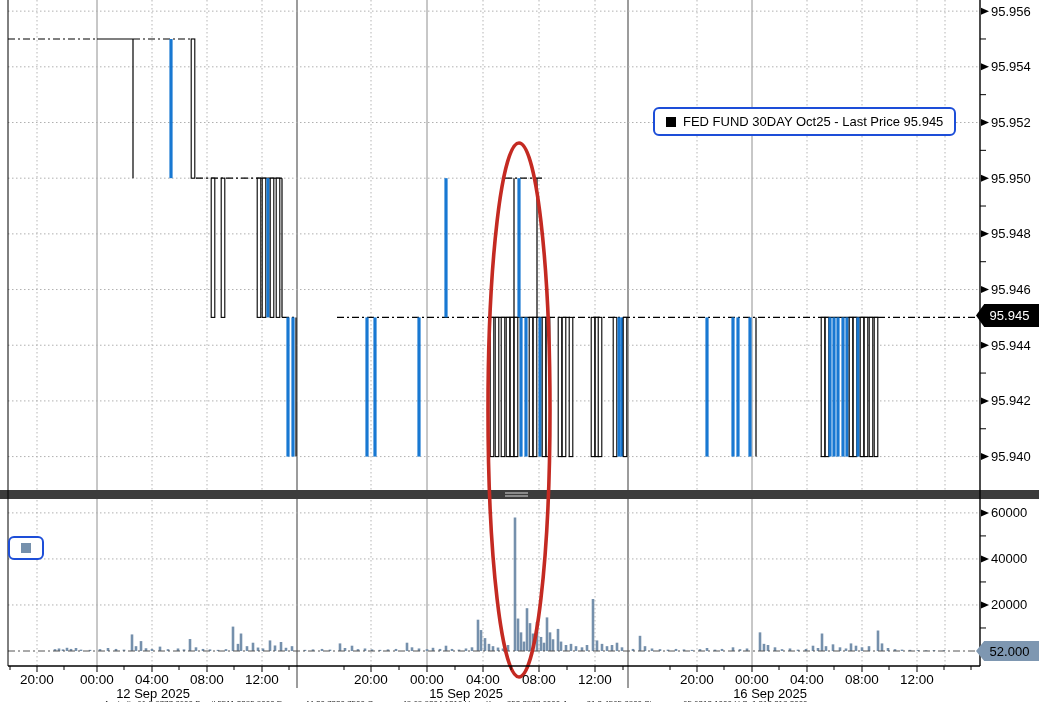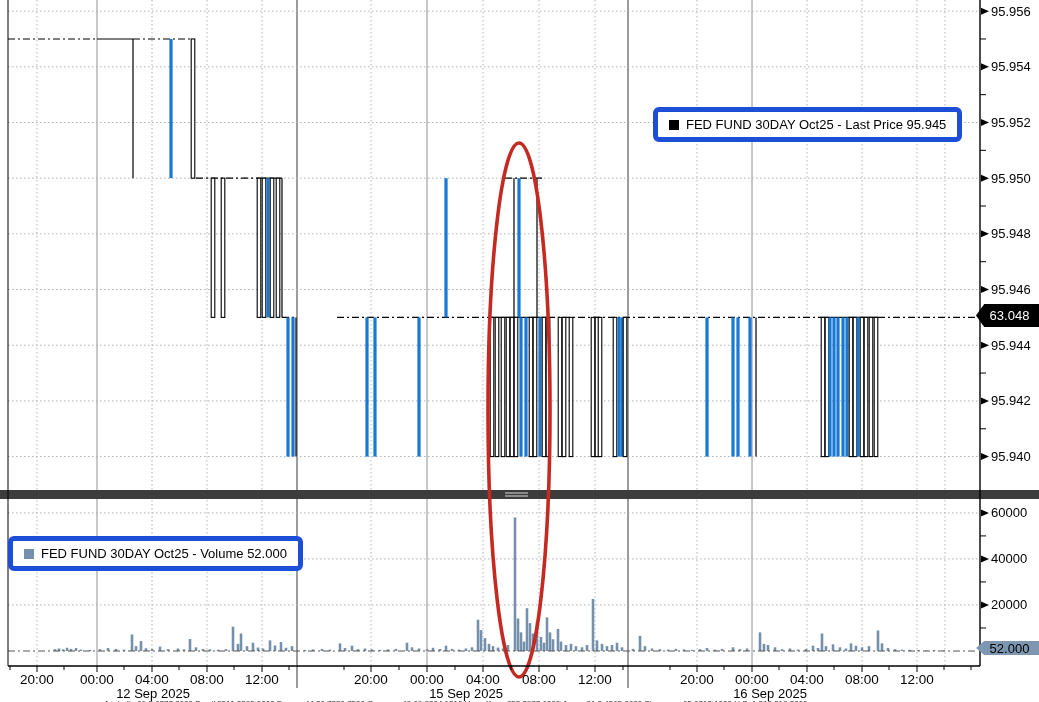--- a/index.html
+++ b/index.html
@@ -1,29 +1,29 @@
 <!DOCTYPE html>
 <html><head>
 <meta charset="utf-8">
 <style>
   html,body{margin:0;padding:0;background:#fff;}
   .screen{position:relative;width:1039px;height:702px;background:#3b82f6;overflow:hidden;
           font-family:"Liberation Sans",sans-serif;}
   #chart-svg{position:absolute;left:0;top:0;}
   .legend{position:absolute;display:flex;align-items:center;gap:7px;background:#fff;
-          border:5px solid #1d4ed8;border-radius:6px;padding:5px 11px;font-size:13px;color:#000;
+          border:2px solid #1d4ed8;border-radius:6px;padding:5px 11px;font-size:13px;color:#000;
           white-space:nowrap;}
   .legend .swatch{display:inline-block;width:10px;height:10px;}
   .price-legend{left:653px;top:107px;}
   .volume-legend{left:8px;top:536px;}
   .axis-badge{position:absolute;left:976px;width:63px;font-size:13px;
           clip-path:polygon(0 50%,13% 0,100% 0,100% 100%,13% 100%);
           display:flex;align-items:center;justify-content:center;padding-left:4px;box-sizing:border-box;}
   .price-badge{top:304px;height:23px;background:#000;color:#fff;}
-  .volume-badge{top:641px;height:14px;background:#7e97b1;color:#000;}
+  .volume-badge{top:641px;height:20px;background:#7e97b1;color:#000;}
   .footer{position:absolute;left:104px;top:699px;width:935px;height:3px;overflow:hidden;
           font-size:8px;color:#222;white-space:nowrap;}
 </style>
 </head>
 <body>
 
 <div class="screen">
 
   <svg id="chart-svg" width="1039" height="702" viewBox="0 0 1039 702">
       <rect x="0" y="0" width="1039" height="702" fill="#ffffff"></rect>
@@ -371,21 +371,20 @@
       <text x="770" y="698" font-size="13" font-family="Liberation Sans, sans-serif" fill="#000" text-anchor="middle">16 Sep 2025</text>
     </svg>
 
   <div class="legend price-legend">
     <span class="swatch" style="background: rgb(0, 0, 0);"></span>
     <span>FED FUND 30DAY Oct25 - Last Price 95.945</span>
   </div>
 
   <div class="legend volume-legend">
     <span class="swatch" style="background: rgb(117, 144, 172);"></span>
-    <span>FED FUND 30DAY Oct25 - Volume 52.000</span>
   </div>
 
-  <div class="axis-badge price-badge">63.048</div>
+  <div class="axis-badge price-badge">95.945</div>
 
   <div class="axis-badge volume-badge">52.000</div>
 
   <div class="footer">Australia 61 2 9777 8600 Brazil 5511 2395 9000 Europe 44 20 7330 7500 Germany 49 69 9204 1210 Hong Kong 852 2977 6000 Japan 81 3 4565 8900 Singapore 65 6212 1000 U.S. 1 212 318 2000</div>
 </div>
 
 </body></html>

